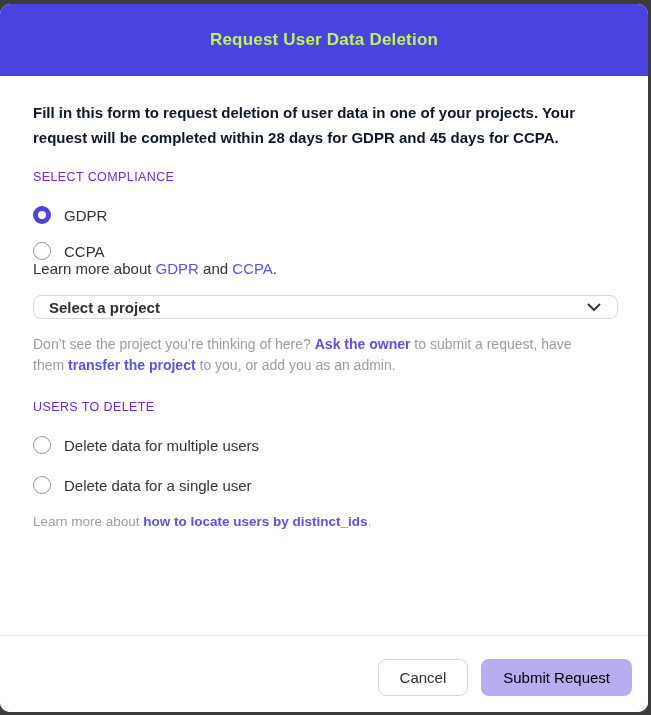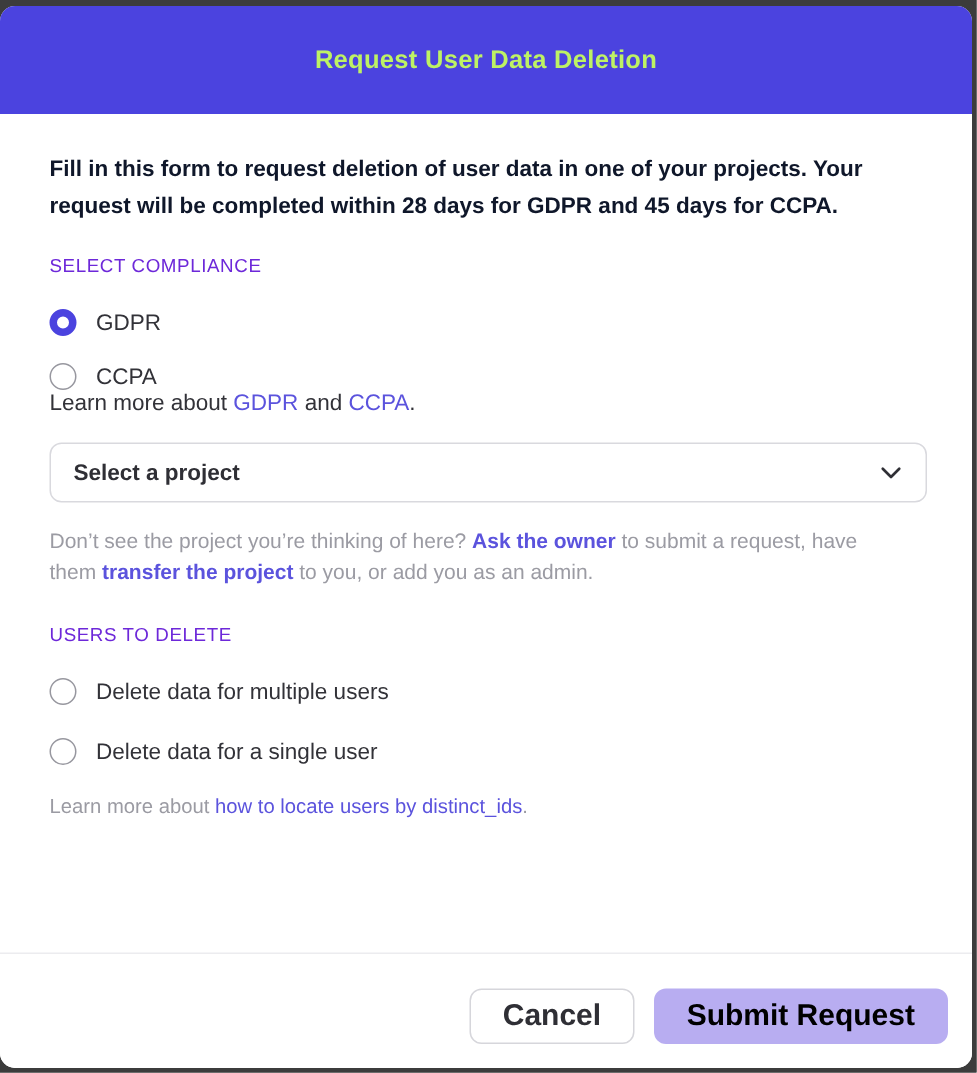--- a/index.html
+++ b/index.html
@@ -80,21 +80,21 @@
     font-size: 15px;
   }
   a.link {
     color: #5b53dd;
     text-decoration: none;
     cursor: pointer;
   }
   .label-project { margin-top: 24px; }
   .select {
     margin-top: 18px;
-    height: 40px;
+    height: 24px;
     width: 585px;
     border: 1px solid #d9d9de;
     border-radius: 8px;
     background: #ffffff;
     display: flex;
     align-items: center;
     padding: 0 16px 0 15px;
     cursor: pointer;
   }
   .select-text {
@@ -111,36 +111,36 @@
     line-height: 21px;
     max-width: 570px;
   }
   .helper a.link { font-weight: bold; }
   .label-users { margin-top: 24px; }
   .helper-small {
     margin-top: 20px;
     color: #9b9ba3;
     font-size: 13.5px;
   }
-  .helper-small a.link { font-weight: 400; }
+  .helper-small a.link { font-weight: 700; }
   .footer {
     flex: 0 0 77px;
     border-top: 1px solid #ececef;
     background: #ffffff;
     display: flex;
     justify-content: flex-end;
     align-items: flex-start;
     padding: 23px 16px 0 16px;
   }
   .btn {
     height: 37px;
     border-radius: 8px;
     font-family: "Liberation Sans", sans-serif;
-    font-size: 20px;
-    font-weight: bold;
+    font-size: 15px;
+    font-weight: normal;
     padding: 0 21px;
     cursor: pointer;
   }
   .btn-cancel {
     background: #ffffff;
     border: 1px solid #d6d6db;
     color: #2f2f35;
   }
   .btn-submit {
     background: #b8adf1;

